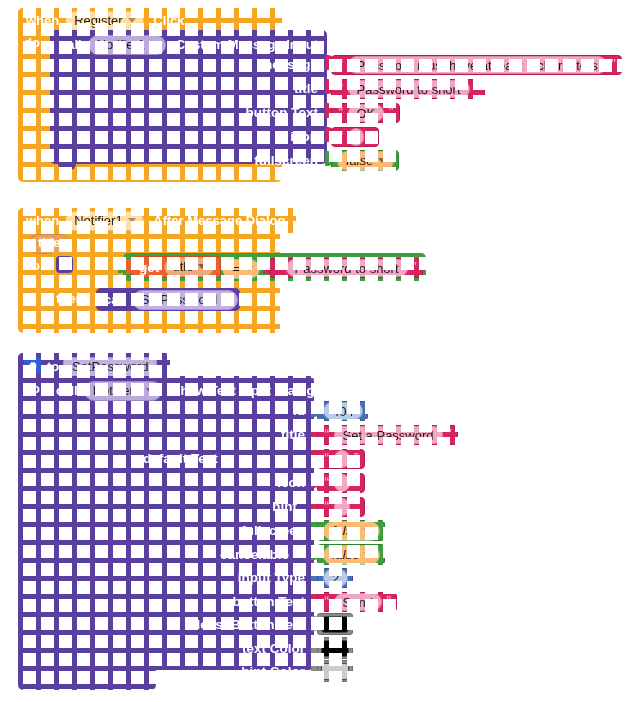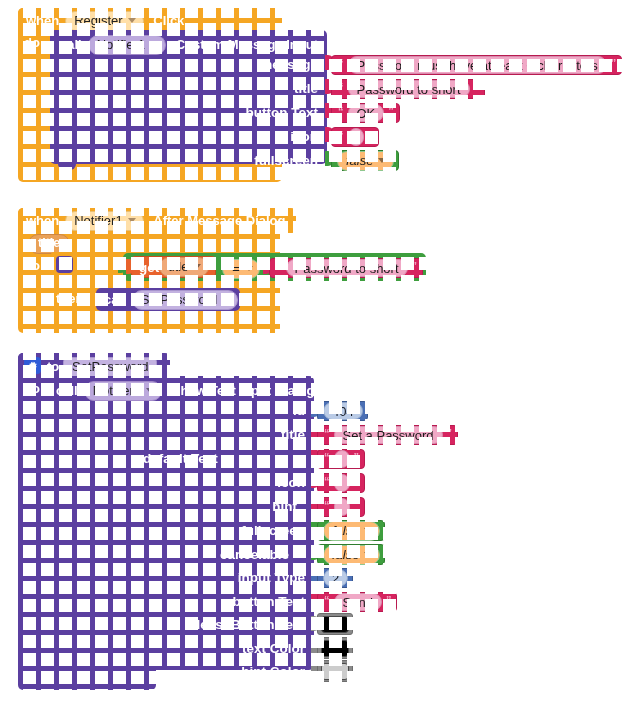--- a/index.html
+++ b/index.html
@@ -166,21 +166,21 @@
     border-radius:3px; width:36px; height:22px; box-sizing:border-box;
     display:flex; align-items:center; justify-content:center;
   }
   .swatch { width:26px; height:15px; border-radius:4px; border:1px solid #4a4a4a; }
 
   
   .cmp-green {
     position:absolute; background:#3E9E3E; border-radius:5px;
   }
   .get-blk {
-    position:absolute; display:inline-flex; align-items:center; 
+    position:absolute; display:inline-flex; align-items:center; gap:5px;
     background:#E8622C; border:1px solid #c74d1d; border-radius:4px;
     height:22px; padding:0 6px 0 7px; box-sizing:border-box;
     color:#fff; font-weight:bold; font-size:13.5px;
   }
 
   
   .gear {
     position:absolute; width:17px; height:17px; border-radius:4px;
     background:#5B3FA0; display:flex; align-items:center; justify-content:center;
   }

